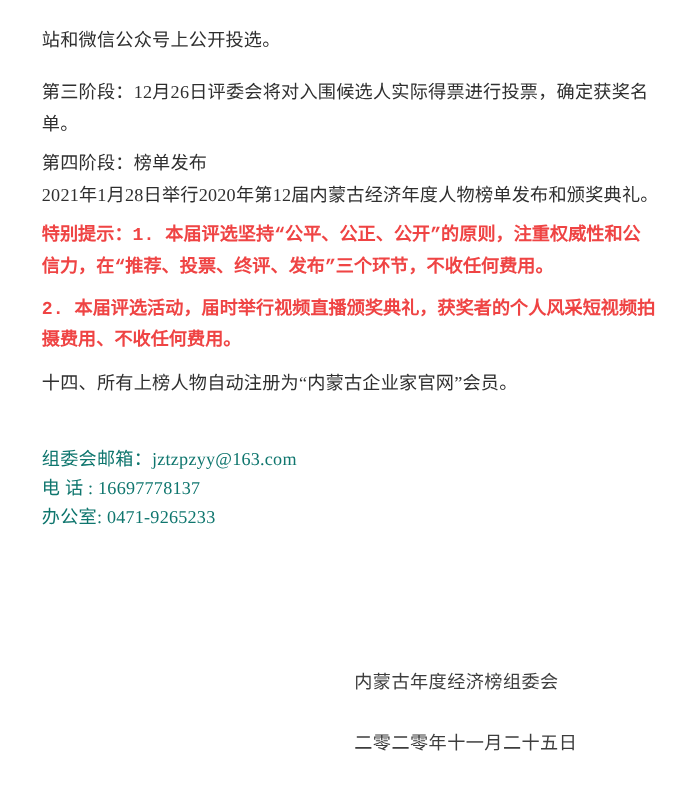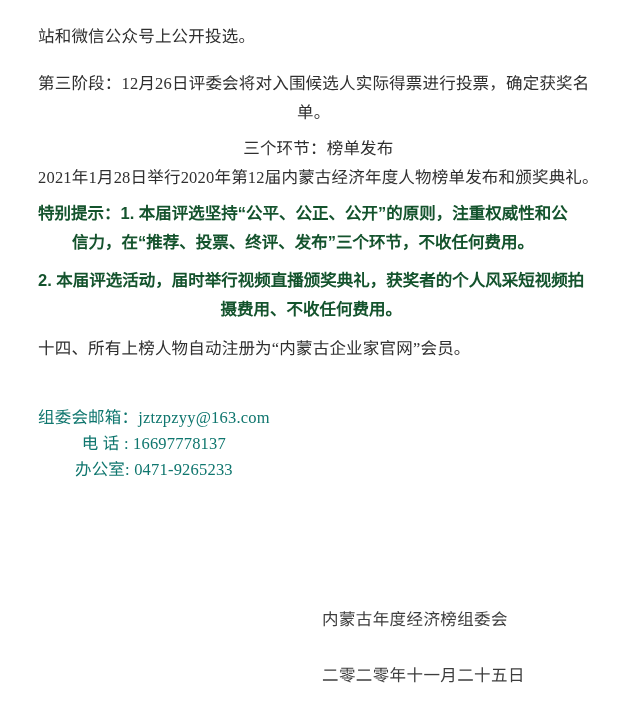--- a/index.html
+++ b/index.html
@@ -4,35 +4,34 @@
 <style>
   html, body { margin: 0; padding: 0; }
   body { background: #ffffff; }
   .doc {
     position: relative;
     width: 634px;
     height: 714px;
     background: #ffffff;
     font-family: "Liberation Serif", serif;
     overflow: hidden;
-    text-align: center;
   }
   .para {
     position: absolute;
     left: 38px;
     font-size: 16.5px;
     line-height: 29px;
     color: #2f2f2f;
     white-space: nowrap;
     letter-spacing: 0.2px;
   }
   .para.bold {
-    font-family: Liberation Sans, sans-serif;
+    font-family: Liberation Mono, monospace;
     font-weight: 700;
-    color: #14532d;
+    color: #ef4444;
     letter-spacing: 0px;
   }
   .contact {
     position: absolute;
     left: 38px;
     top: 405px;
     font-size: 16.5px;
     line-height: 25.8px;
     color: #0f766e;
     letter-spacing: 0.2px;
@@ -57,21 +56,21 @@
   <div class="para normal" style="top:22px">
     <div>站和微信公众号上公开投选。</div>
   </div>
 
   <div class="para normal" style="top:69px">
     <div>第三阶段：12月26日评委会将对入围候选人实际得票进行投票，确定获奖名</div>
     <div>单。</div>
   </div>
 
   <div class="para normal" style="top:134px">
-    <div>三个环节：榜单发布</div>
+    <div>第四阶段：榜单发布</div>
     <div>2021年1月28日举行2020年第12届内蒙古经济年度人物榜单发布和颁奖典礼。</div>
   </div>
 
   <div class="para bold" style="top:199px">
     <div>特别提示：1. 本届评选坚持“公平、公正、公开”的原则，注重权威性和公</div>
     <div>信力，在“推荐、投票、终评、发布”三个环节，不收任何费用。</div>
   </div>
 
   <div class="para bold" style="top:266px">
     <div>2. 本届评选活动，届时举行视频直播颁奖典礼，获奖者的个人风采短视频拍</div>

